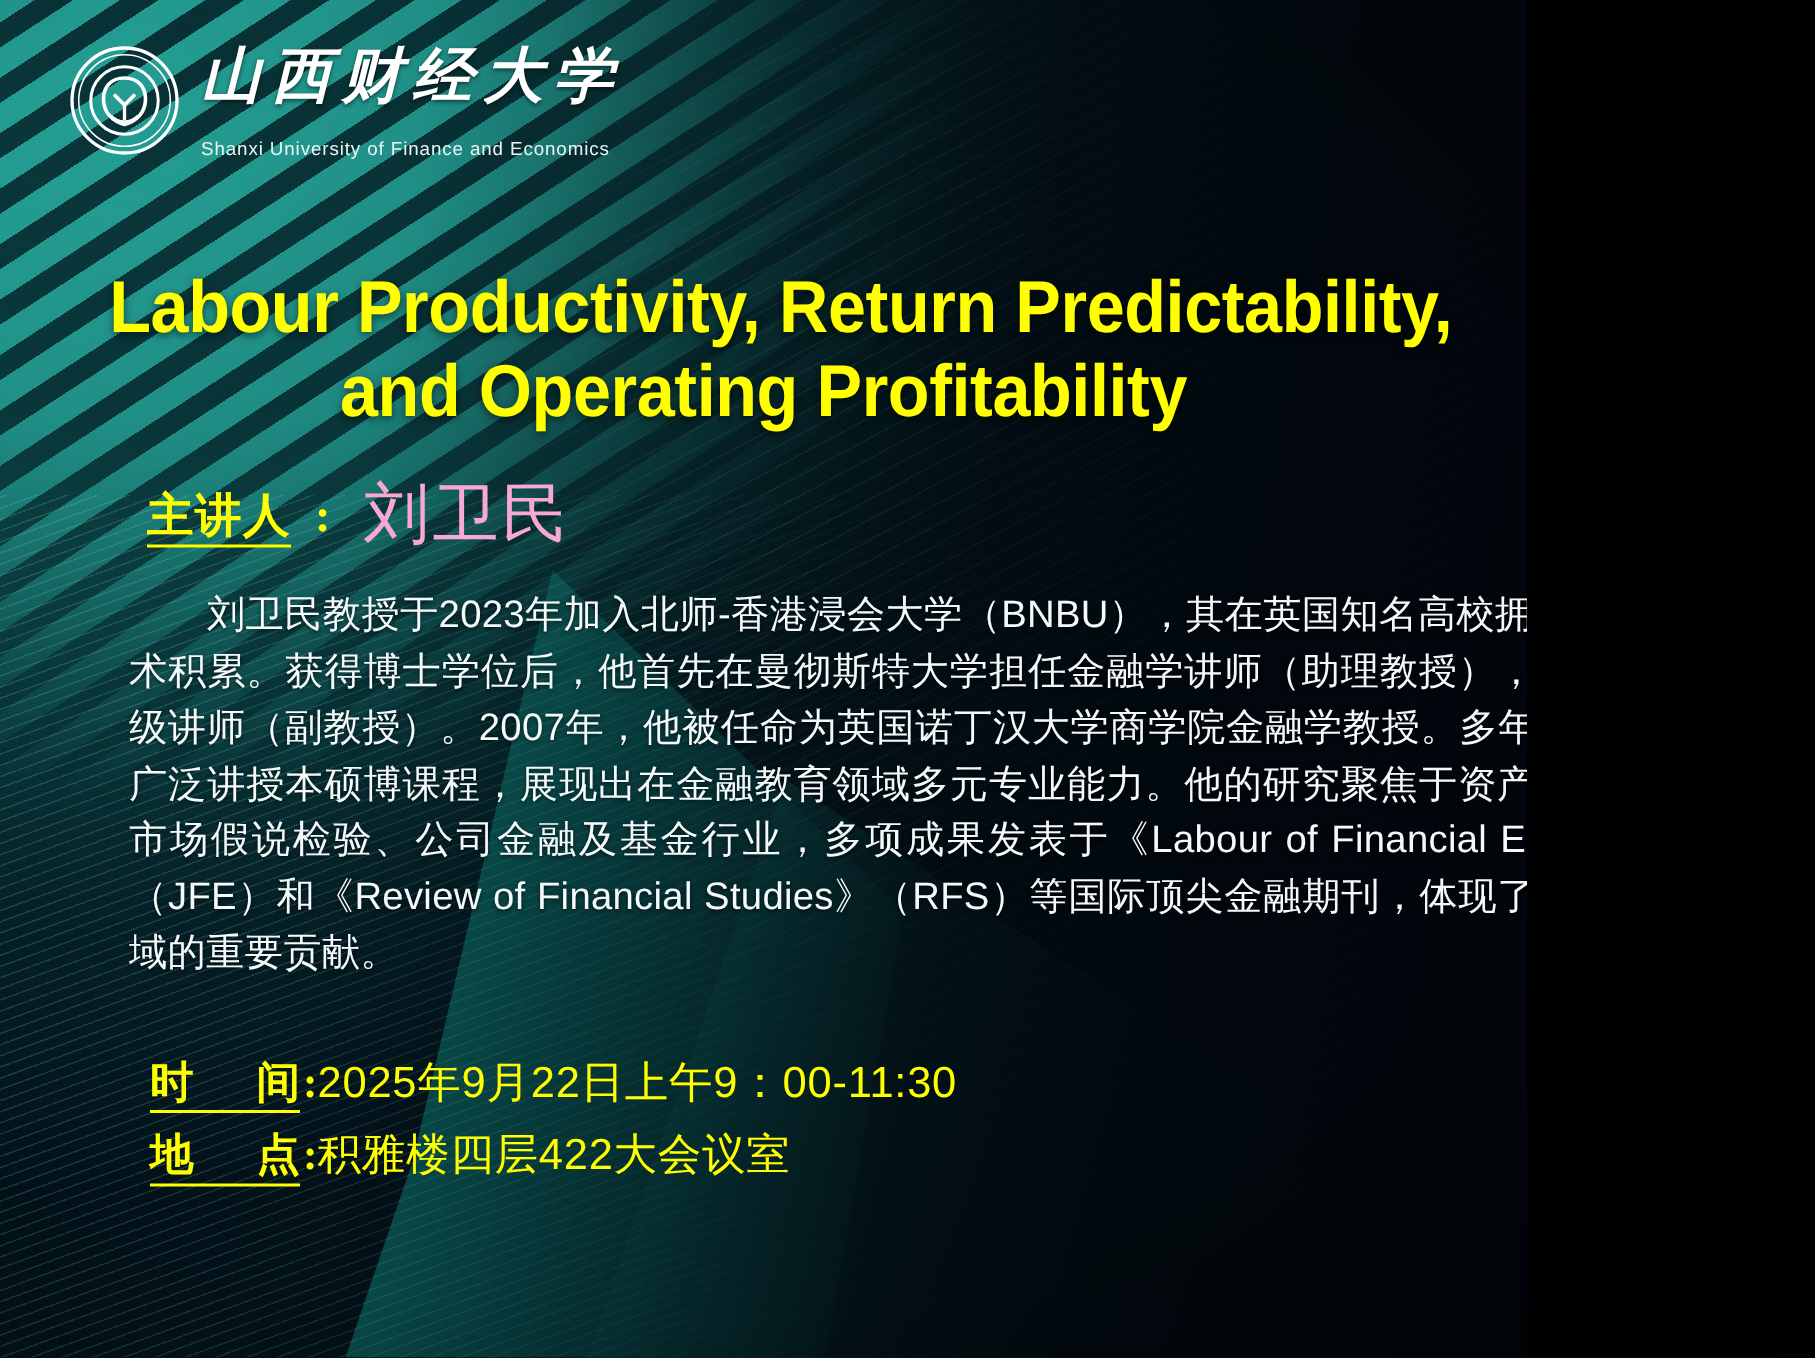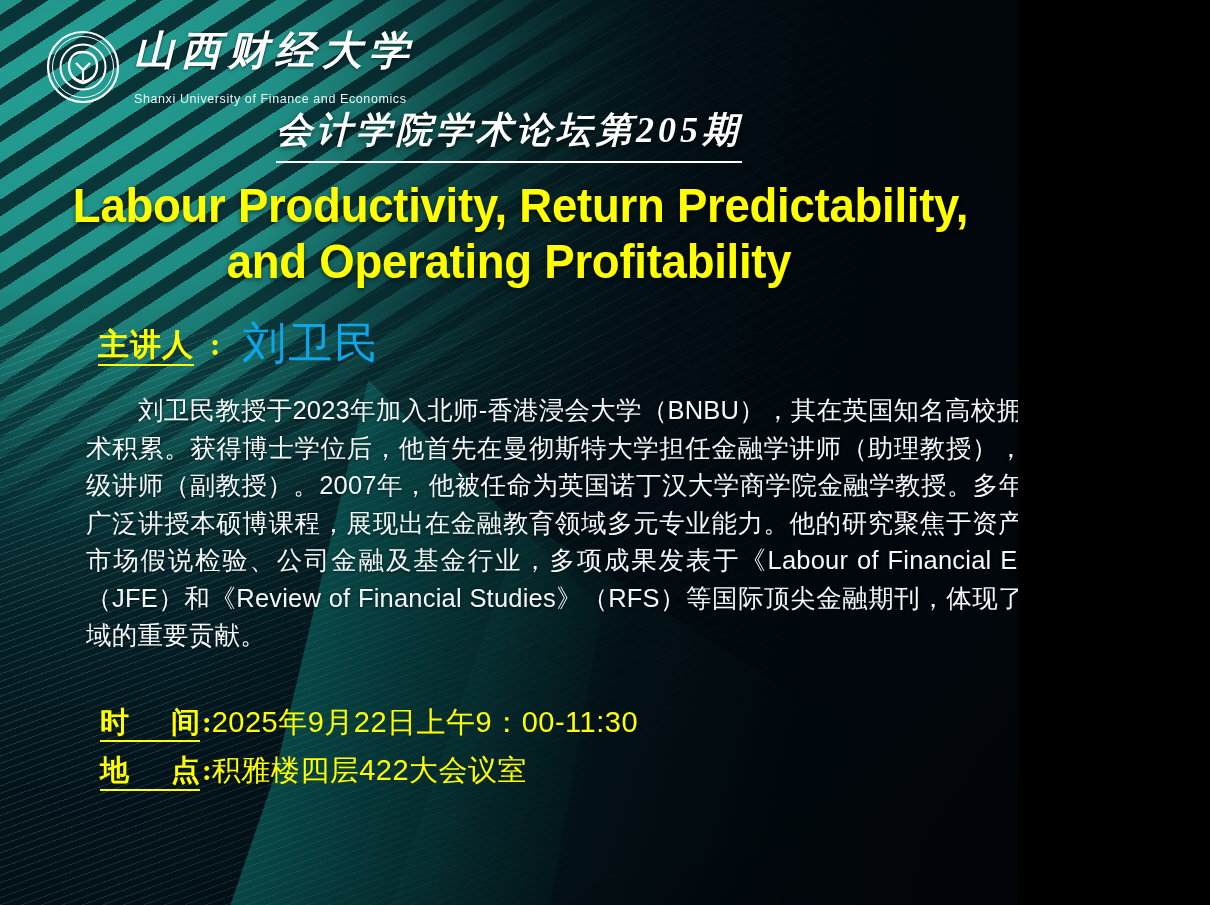--- a/index.html
+++ b/index.html
@@ -231,21 +231,21 @@
     line-height: 1.1;
   }
   .speaker-colon {
     color: #ffff00;
     font-family: "Liberation Serif", serif;
     font-weight: bold;
     font-size: 31px;
     padding-right: 6px;
   }
   .speaker-name {
-    color: #0ea5e9;
+    color: #f9a8d4;
     font-size: 44px;
     letter-spacing: 2px;
     line-height: 1;
     position: relative;
     top: 3px;
   }
 
   
   .bio {
     position: absolute;
@@ -326,23 +326,20 @@
           <path d="M37 40 L37 50" fill="none" stroke="#ffffff" stroke-width="2.2"></path>
           <path d="M28 47 C31 50 34 51 37 51 C40 51 43 50 46 47" fill="none" stroke="#ffffff" stroke-width="1.6"></path>
         </svg>
       </span>
       <span class="logo-text">
         <span class="logo-cn">山西财经大学</span>
         <span class="logo-en">Shanxi University  of Finance and Economics</span>
       </span>
     </div>
 
-    <div class="series-title">
-      <span class="series-title-inner">会计学院学术论坛第205期</span>
-    </div>
 
     <div class="main-title">
       <span class="tl">Labour Productivity, Return Predictability,</span>
       <span class="tl">and Operating Profitability</span>
     </div>
 
     <div class="speaker-row">
       <span class="speaker-label">主讲人</span>
       <span class="speaker-colon">:</span>
       <span class="speaker-name">刘卫民</span>

